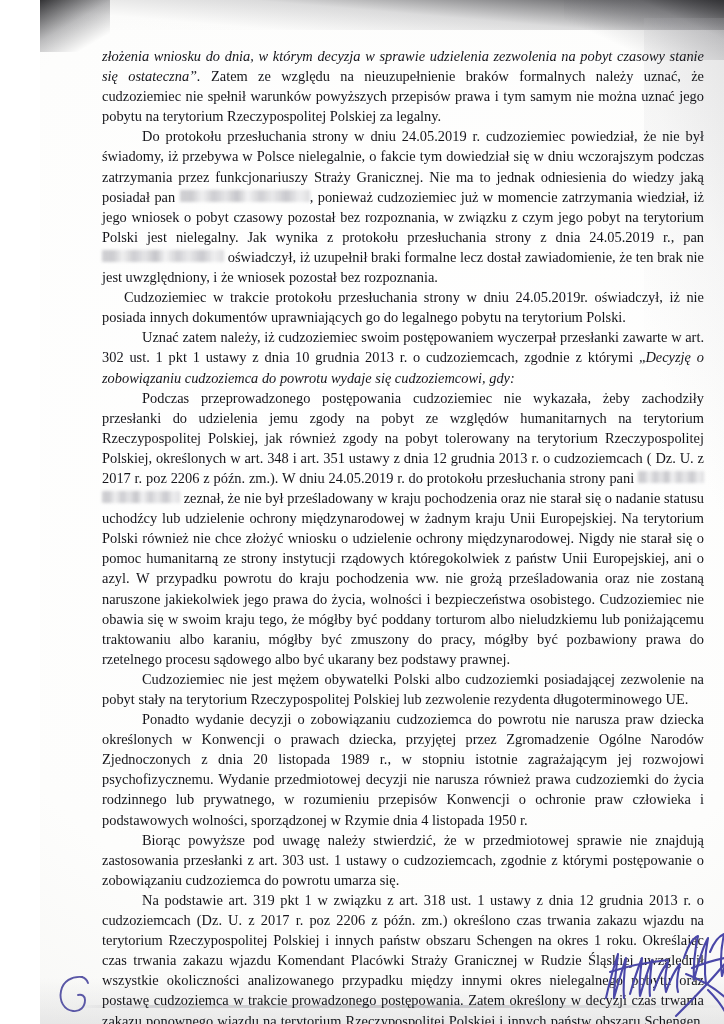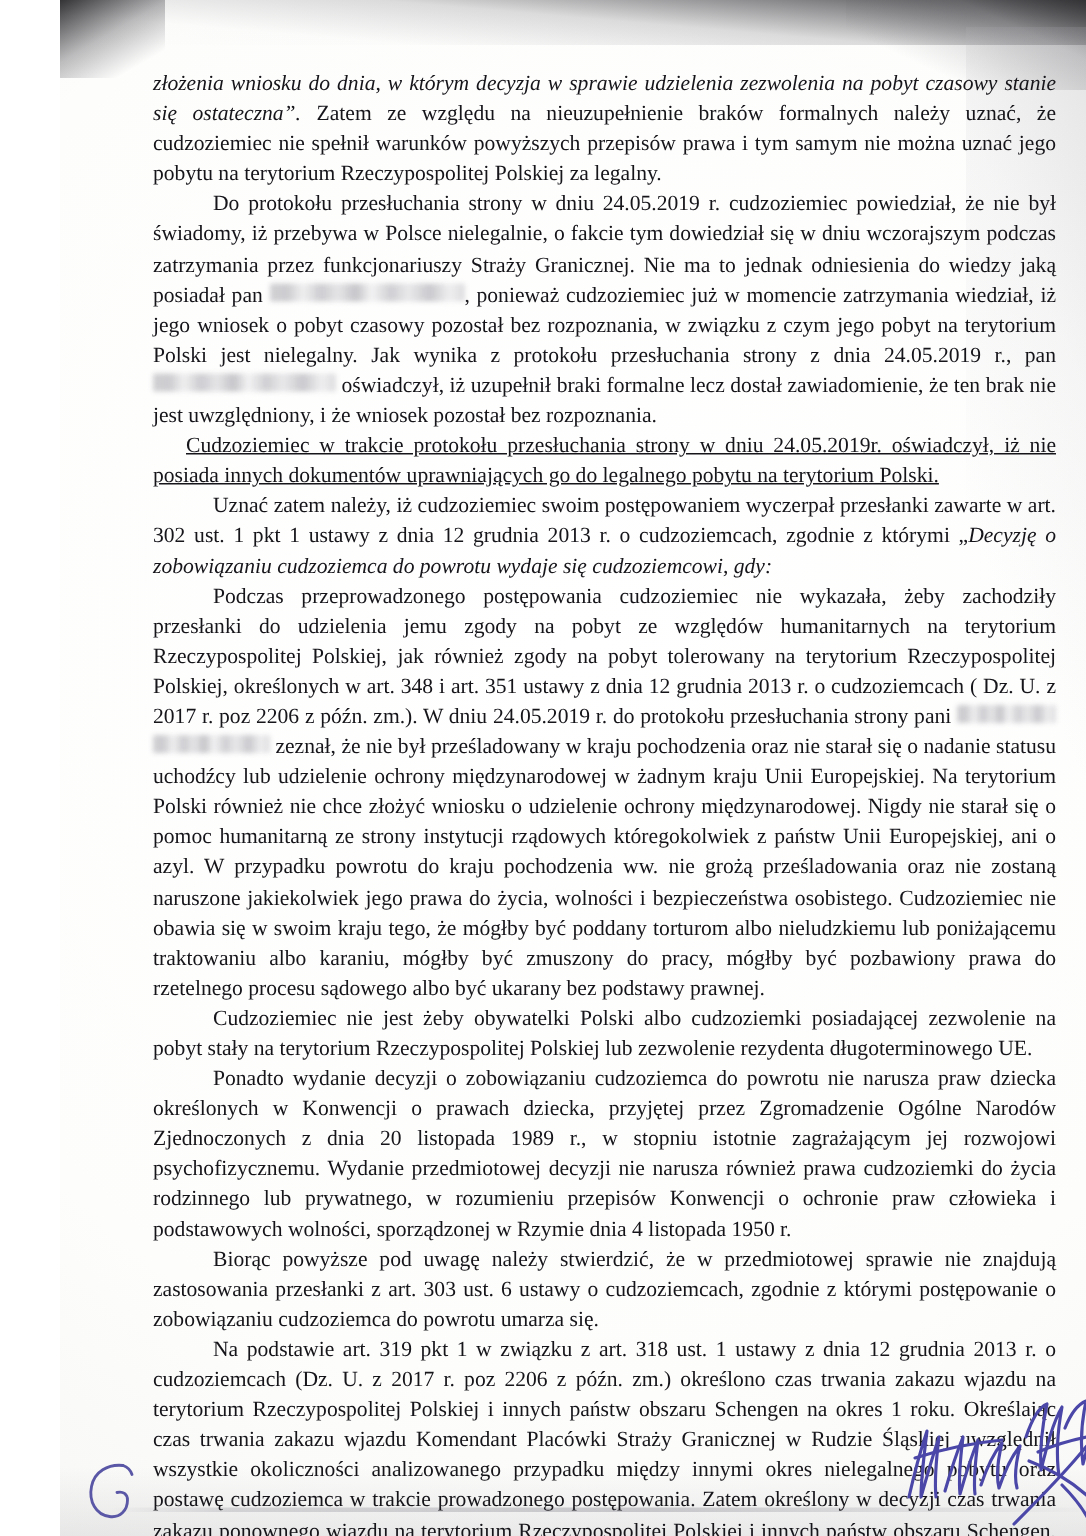--- a/index.html
+++ b/index.html
@@ -89,21 +89,21 @@
     line-height: 20.1px;
     text-align: justify;
     text-justify: inter-word;
   }
 
   .para {
     margin: 0;
     text-indent: 0;
   }
   .para.indent { text-indent: 40px; }
-  .para.indent-sm { text-indent: 22px; text-decoration: underline; }
+  .para.indent-sm { text-indent: 22px; }
 
   .ital { font-style: italic; }
   .bold { font-weight: normal; }
 
   
   .redact {
     display: inline-block;
     position: relative;
     vertical-align: baseline;
     height: 12px;
@@ -173,30 +173,30 @@
   <div class="scan-fold-line"></div>
 
   <div class="text-column">
 
     <p class="para"><span class="ital">złożenia wniosku do dnia, w którym decyzja w sprawie udzielenia zezwolenia na pobyt czasowy stanie</span> <span class="ital">się ostateczna”.</span><span> Zatem ze względu na nieuzupełnienie braków formalnych należy uznać, że cudzoziemiec nie spełnił warunków powyższych przepisów prawa i tym samym nie można uznać jego pobytu na terytorium Rzeczypospolitej Polskiej za legalny.</span></p>
 
     <p class="para indent"><span>Do protokołu przesłuchania strony w dniu 24.05.2019 r. cudzoziemiec powiedział, że nie był świadomy, iż przebywa w Polsce nielegalnie, o fakcie tym dowiedział się w dniu wczorajszym podczas zatrzymania przez funkcjonariuszy Straży Granicznej.  Nie ma to jednak odniesienia do wiedzy jaką posiadał pan </span><span class="redact w-130"></span><span>, ponieważ cudzoziemiec już w momencie zatrzymania wiedział, iż jego wniosek o pobyt czasowy pozostał bez rozpoznania, w związku z czym jego pobyt na terytorium Polski jest nielegalny. Jak wynika z protokołu przesłuchania strony z dnia 24.05.2019 r., pan </span><span class="redact w-122"></span><span> oświadczył, iż uzupełnił braki formalne lecz dostał zawiadomienie, że ten brak nie jest uwzględniony, i że wniosek pozostał bez rozpoznania.</span></p>
 
     <p class="para indent-sm">Cudzoziemiec w trakcie protokołu przesłuchania strony w dniu 24.05.2019r. oświadczył, iż nie posiada innych dokumentów uprawniających go do legalnego pobytu na terytorium Polski.</p>
 
-    <p class="para indent"><span>Uznać zatem należy, iż cudzoziemiec swoim postępowaniem wyczerpał przesłanki zawarte w art. 302 ust. 1 pkt 1 ustawy z dnia 12 grudnia 2013 r. o cudzoziemcach, zgodnie z którymi „</span><span class="ital">Decyzję o zobowiązaniu cudzoziemca do powrotu wydaje się cudzoziemcowi, gdy:</span></p>
+    <p class="para indent"><span>Uznać zatem należy, iż cudzoziemiec swoim postępowaniem wyczerpał przesłanki zawarte w art. 302 ust. 1 pkt 1 ustawy z dnia 10 grudnia 2013 r. o cudzoziemcach, zgodnie z którymi „</span><span class="ital">Decyzję o zobowiązaniu cudzoziemca do powrotu wydaje się cudzoziemcowi, gdy:</span></p>
 
 
     <p class="para indent"><span>Podczas przeprowadzonego postępowania cudzoziemiec nie wykazała, żeby zachodziły przesłanki do udzielenia jemu zgody na pobyt ze względów humanitarnych na terytorium Rzeczypospolitej Polskiej, jak również zgody na pobyt tolerowany na terytorium Rzeczypospolitej Polskiej, określonych w art. 348 i art. 351  ustawy z dnia 12 grudnia 2013 r. o cudzoziemcach ( Dz. U. z 2017 r. poz 2206 z późn. zm.). W dniu 24.05.2019 r. do protokołu przesłuchania strony pani </span><span class="redact w-66"></span><span class="redact w-78"></span><span> zeznał, że nie był prześladowany w kraju pochodzenia oraz nie starał się o nadanie statusu uchodźcy lub udzielenie ochrony międzynarodowej w żadnym kraju Unii Europejskiej. Na terytorium Polski również nie chce złożyć wniosku o udzielenie ochrony międzynarodowej. Nigdy nie starał się o pomoc humanitarną ze strony instytucji rządowych któregokolwiek z państw Unii Europejskiej, ani o azyl. W przypadku powrotu do kraju pochodzenia ww. nie grożą prześladowania oraz nie zostaną naruszone jakiekolwiek jego prawa do życia, wolności i bezpieczeństwa osobistego. Cudzoziemiec nie obawia się w swoim kraju tego, że mógłby być poddany torturom albo nieludzkiemu lub poniżającemu traktowaniu albo karaniu, mógłby być zmuszony do pracy, mógłby być pozbawiony prawa do rzetelnego procesu sądowego albo być ukarany bez podstawy prawnej.</span></p>
 
-    <p class="para indent">Cudzoziemiec nie jest żeby obywatelki Polski albo cudzoziemki posiadającej zezwolenie na pobyt stały na terytorium Rzeczypospolitej Polskiej lub zezwolenie rezydenta długoterminowego UE.</p>
+    <p class="para indent">Cudzoziemiec nie jest mężem obywatelki Polski albo cudzoziemki posiadającej zezwolenie na pobyt stały na terytorium Rzeczypospolitej Polskiej lub zezwolenie rezydenta długoterminowego UE.</p>
 
     <p class="para indent">Ponadto wydanie decyzji o zobowiązaniu cudzoziemca do powrotu nie narusza praw dziecka określonych w Konwencji o prawach dziecka, przyjętej przez Zgromadzenie Ogólne Narodów Zjednoczonych z dnia 20 listopada 1989 r., w stopniu istotnie zagrażającym jej rozwojowi psychofizycznemu. Wydanie przedmiotowej decyzji nie narusza również prawa cudzoziemki do życia rodzinnego lub prywatnego, w rozumieniu przepisów Konwencji o ochronie praw człowieka i podstawowych wolności, sporządzonej w Rzymie dnia 4 listopada 1950 r.</p>
 
-    <p class="para indent">Biorąc powyższe pod uwagę należy stwierdzić, że w przedmiotowej sprawie nie znajdują zastosowania przesłanki z art. 303 ust. 6 ustawy o cudzoziemcach, zgodnie z którymi postępowanie o zobowiązaniu cudzoziemca do powrotu umarza się.</p>
+    <p class="para indent">Biorąc powyższe pod uwagę należy stwierdzić, że w przedmiotowej sprawie nie znajdują zastosowania przesłanki z art. 303 ust. 1 ustawy o cudzoziemcach, zgodnie z którymi postępowanie o zobowiązaniu cudzoziemca do powrotu umarza się.</p>
 
     <p class="para indent"><span>Na podstawie art. 319 pkt 1 w związku z art. 318 ust. 1 ustawy z dnia 12 grudnia 2013 r. o cudzoziemcach (Dz. U. z 2017 r. poz 2206 z późn. zm.) określono czas trwania zakazu wjazdu na terytorium Rzeczypospolitej Polskiej i innych państw obszaru Schengen na okres </span><span class="bold">1 roku</span><span>. Określając czas trwania zakazu wjazdu Komendant Placówki Straży Granicznej w Rudzie Śląskiej uwzględnił wszystkie okoliczności analizowanego przypadku między innymi okres nielegalnego pobytu oraz postawę cudzoziemca w trakcie prowadzonego postępowania. Zatem określony w decyzji czas trwania zakazu ponownego wjazdu na terytorium Rzeczypospolitej Polskiej i innych państw obszaru Schengen, zdaniem Komendanta Placówki Straży Granicznej w Rudzie Śląskiej jest w pełni uzasadniony.</span></p>
 
   </div>
 
   <div class="bleed" style="left:198px; top:955px;">&nbsp;&nbsp;&nbsp;&nbsp;</div>
 
   <div class="sig-wrap">
     <svg width="180" height="96" viewBox="0 0 180 96" fill="none" xmlns="http://www.w3.org/2000/svg" aria-hidden="true">
       <g stroke="#4a47a8" stroke-width="2.1" stroke-linecap="round" stroke-linejoin="round" fill="none">

